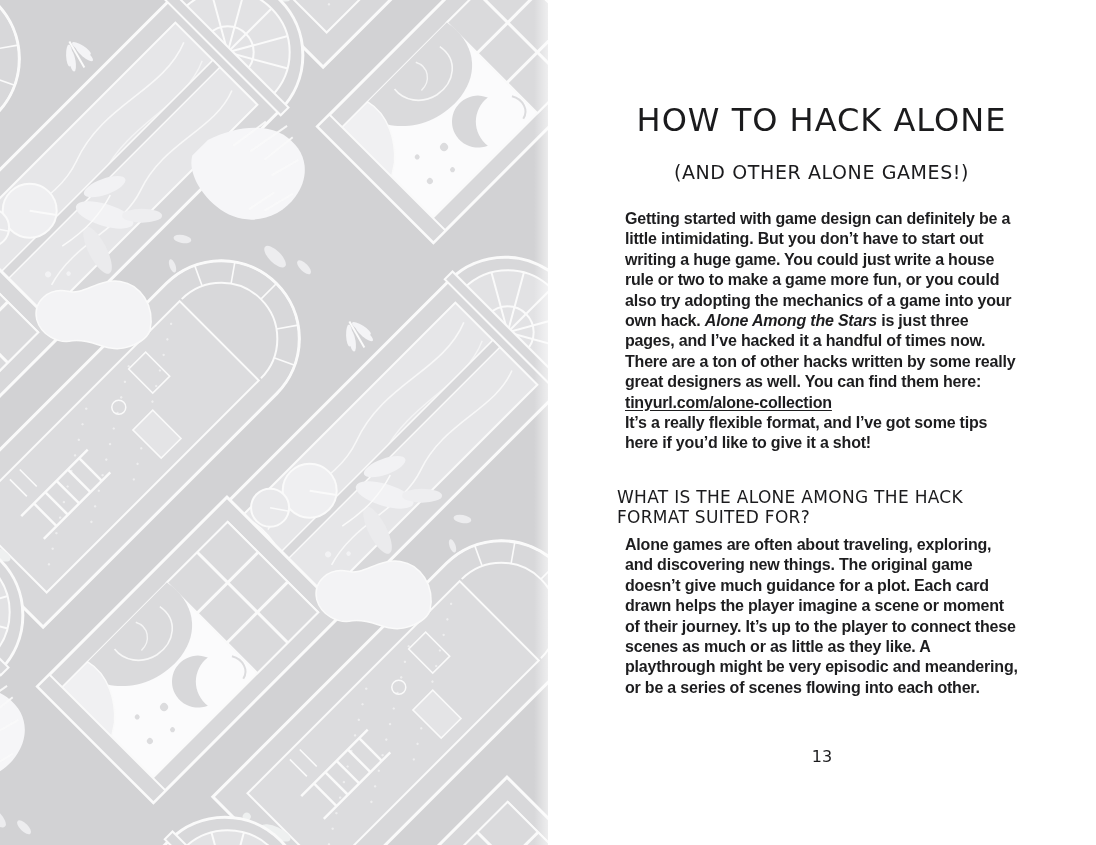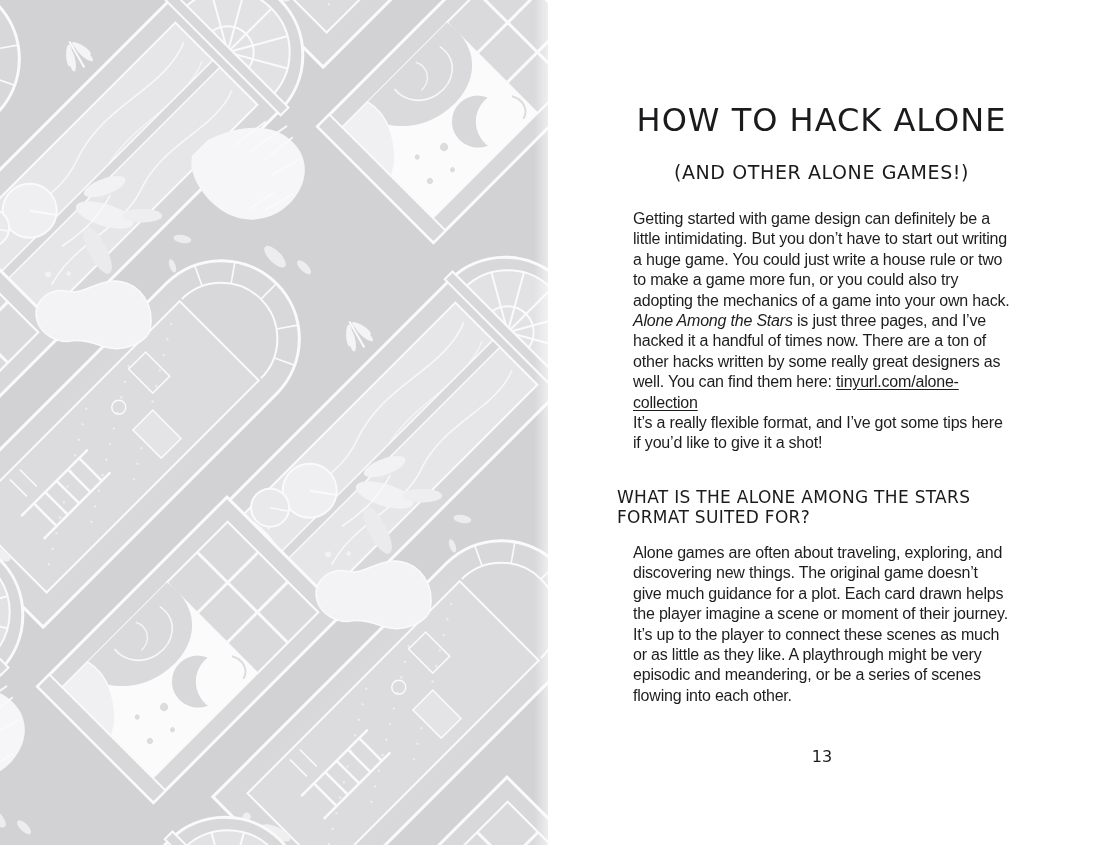--- a/index.html
+++ b/index.html
@@ -35,21 +35,21 @@
     letter-spacing:1px;text-align:center;
     margin:0 0 20px 0;color:#1b1b1d;
   }
   .subtitle{
     font-family:"DejaVu Sans", sans-serif;
     font-size:19px;letter-spacing:0.6px;
     text-align:center;margin:0 0 26px 0;color:#1b1b1d;
   }
   .body-text{
     font-size:16px;line-height:20.4px;letter-spacing:-0.2px;
-    margin:16px;color:#1d1d1f;
+    margin:8px;color:#1d1d1f;font-weight:bold;
   }
   .body-text em{font-style:italic;}
   .body-text a{color:#1d1d1f;text-decoration:underline;text-underline-offset:2px;}
   .section{margin-top:33px;}
   .section-heading{
     font-family:"DejaVu Sans", sans-serif;
     font-size:17px;line-height:20px;font-weight:400;
     letter-spacing:0.3px;margin:0;color:#1b1b1d;
   }
   .page-number{
@@ -170,20 +170,20 @@
 
   <div class="page-right">
 
     <h1 class="title"><span>HOW TO HACK ALONE</span><br></h1>
 
     <p class="subtitle">(AND OTHER ALONE GAMES!)</p>
 
     <p class="body-text"><span>Getting started with game design can definitely be a little intimidating. But you don’t have to start out writing a huge game. You could just write a house rule or two to make a game more fun, or you could also try adopting the mechanics of a game into your own hack. </span><em>Alone Among the Stars</em><span> is just three pages, and I’ve hacked it a handful of times now. There are a ton of other hacks written by some really great designers as well. You can find them here: </span><a href="#">tinyurl.com/alone-collection</a><br><span>It’s a really flexible format, and I’ve got some tips here if you’d like to give it a shot!</span></p>
 
     <div class="section">
-      <h2 class="section-heading">WHAT IS THE ALONE AMONG THE STARS FORMAT SUITED FOR?</h2>
+      <h2 class="section-heading">WHAT IS THE ALONE AMONG THE HACK FORMAT SUITED FOR?</h2>
       <p class="body-text">Alone games are often about traveling, exploring, and discovering new things. The original game doesn’t give much guidance for a plot. Each card drawn helps the player imagine a scene or moment of their journey. It’s up to the player to connect these scenes as much or as little as they like. A playthrough might be very episodic and meandering, or be a series of scenes flowing into each other.</p>
     </div>
 
     <div class="page-number">13</div>
   </div>
 
 </div>
 
 </body></html>

